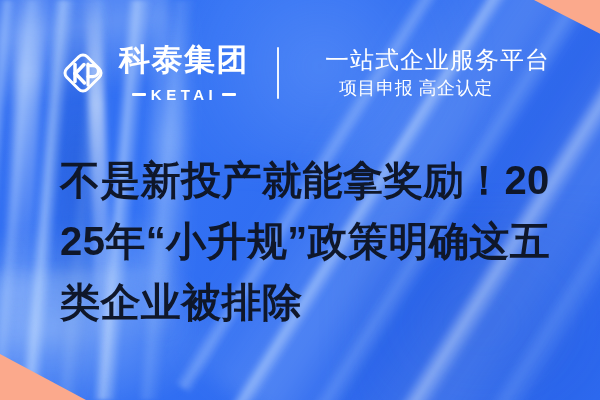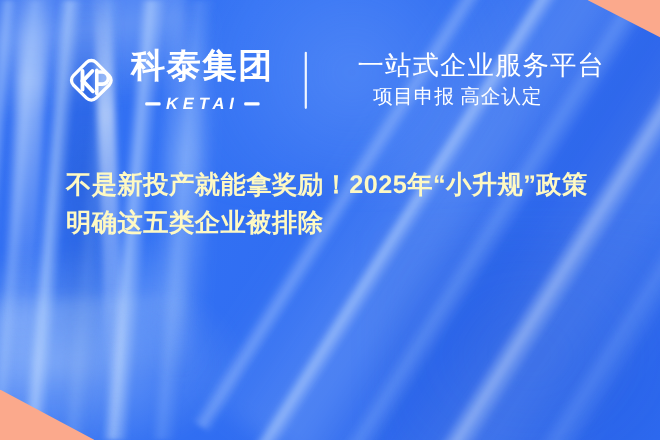--- a/index.html
+++ b/index.html
@@ -262,21 +262,20 @@
     font-weight: 700;
     letter-spacing: 1.5px;
     white-space: nowrap;
     font-family: "Liberation Sans", "DejaVu Sans", sans-serif;
   }
   .brand-en-row {
     display: flex;
     align-items: center;
     gap: 5px;
     margin-top: 11px;
-    font-style: italic;
   }
   .brand-en-row .dash {
     display: block;
     width: 14px;
     height: 3px;
     background: #ffffff;
     border-radius: 1px;
   }
   .brand-en {
     color: #ffffff;
@@ -320,22 +319,22 @@
     font-family: "Liberation Serif", "DejaVu Serif", serif;
     margin-left: 38px;
   }
 
   
   .headline {
     position: absolute;
     left: 60px;
     top: 150px;
     width: 492px;
-    color: #fef9c3;
-    font-size: 23px;
+    color: #0f172a;
+    font-size: 40px;
     font-weight: 700;
     line-height: 1.52;
     letter-spacing: 0.4px;
     text-align: left;
     word-break: break-all;
   }
 </style>
 </head>
 <body>
 

